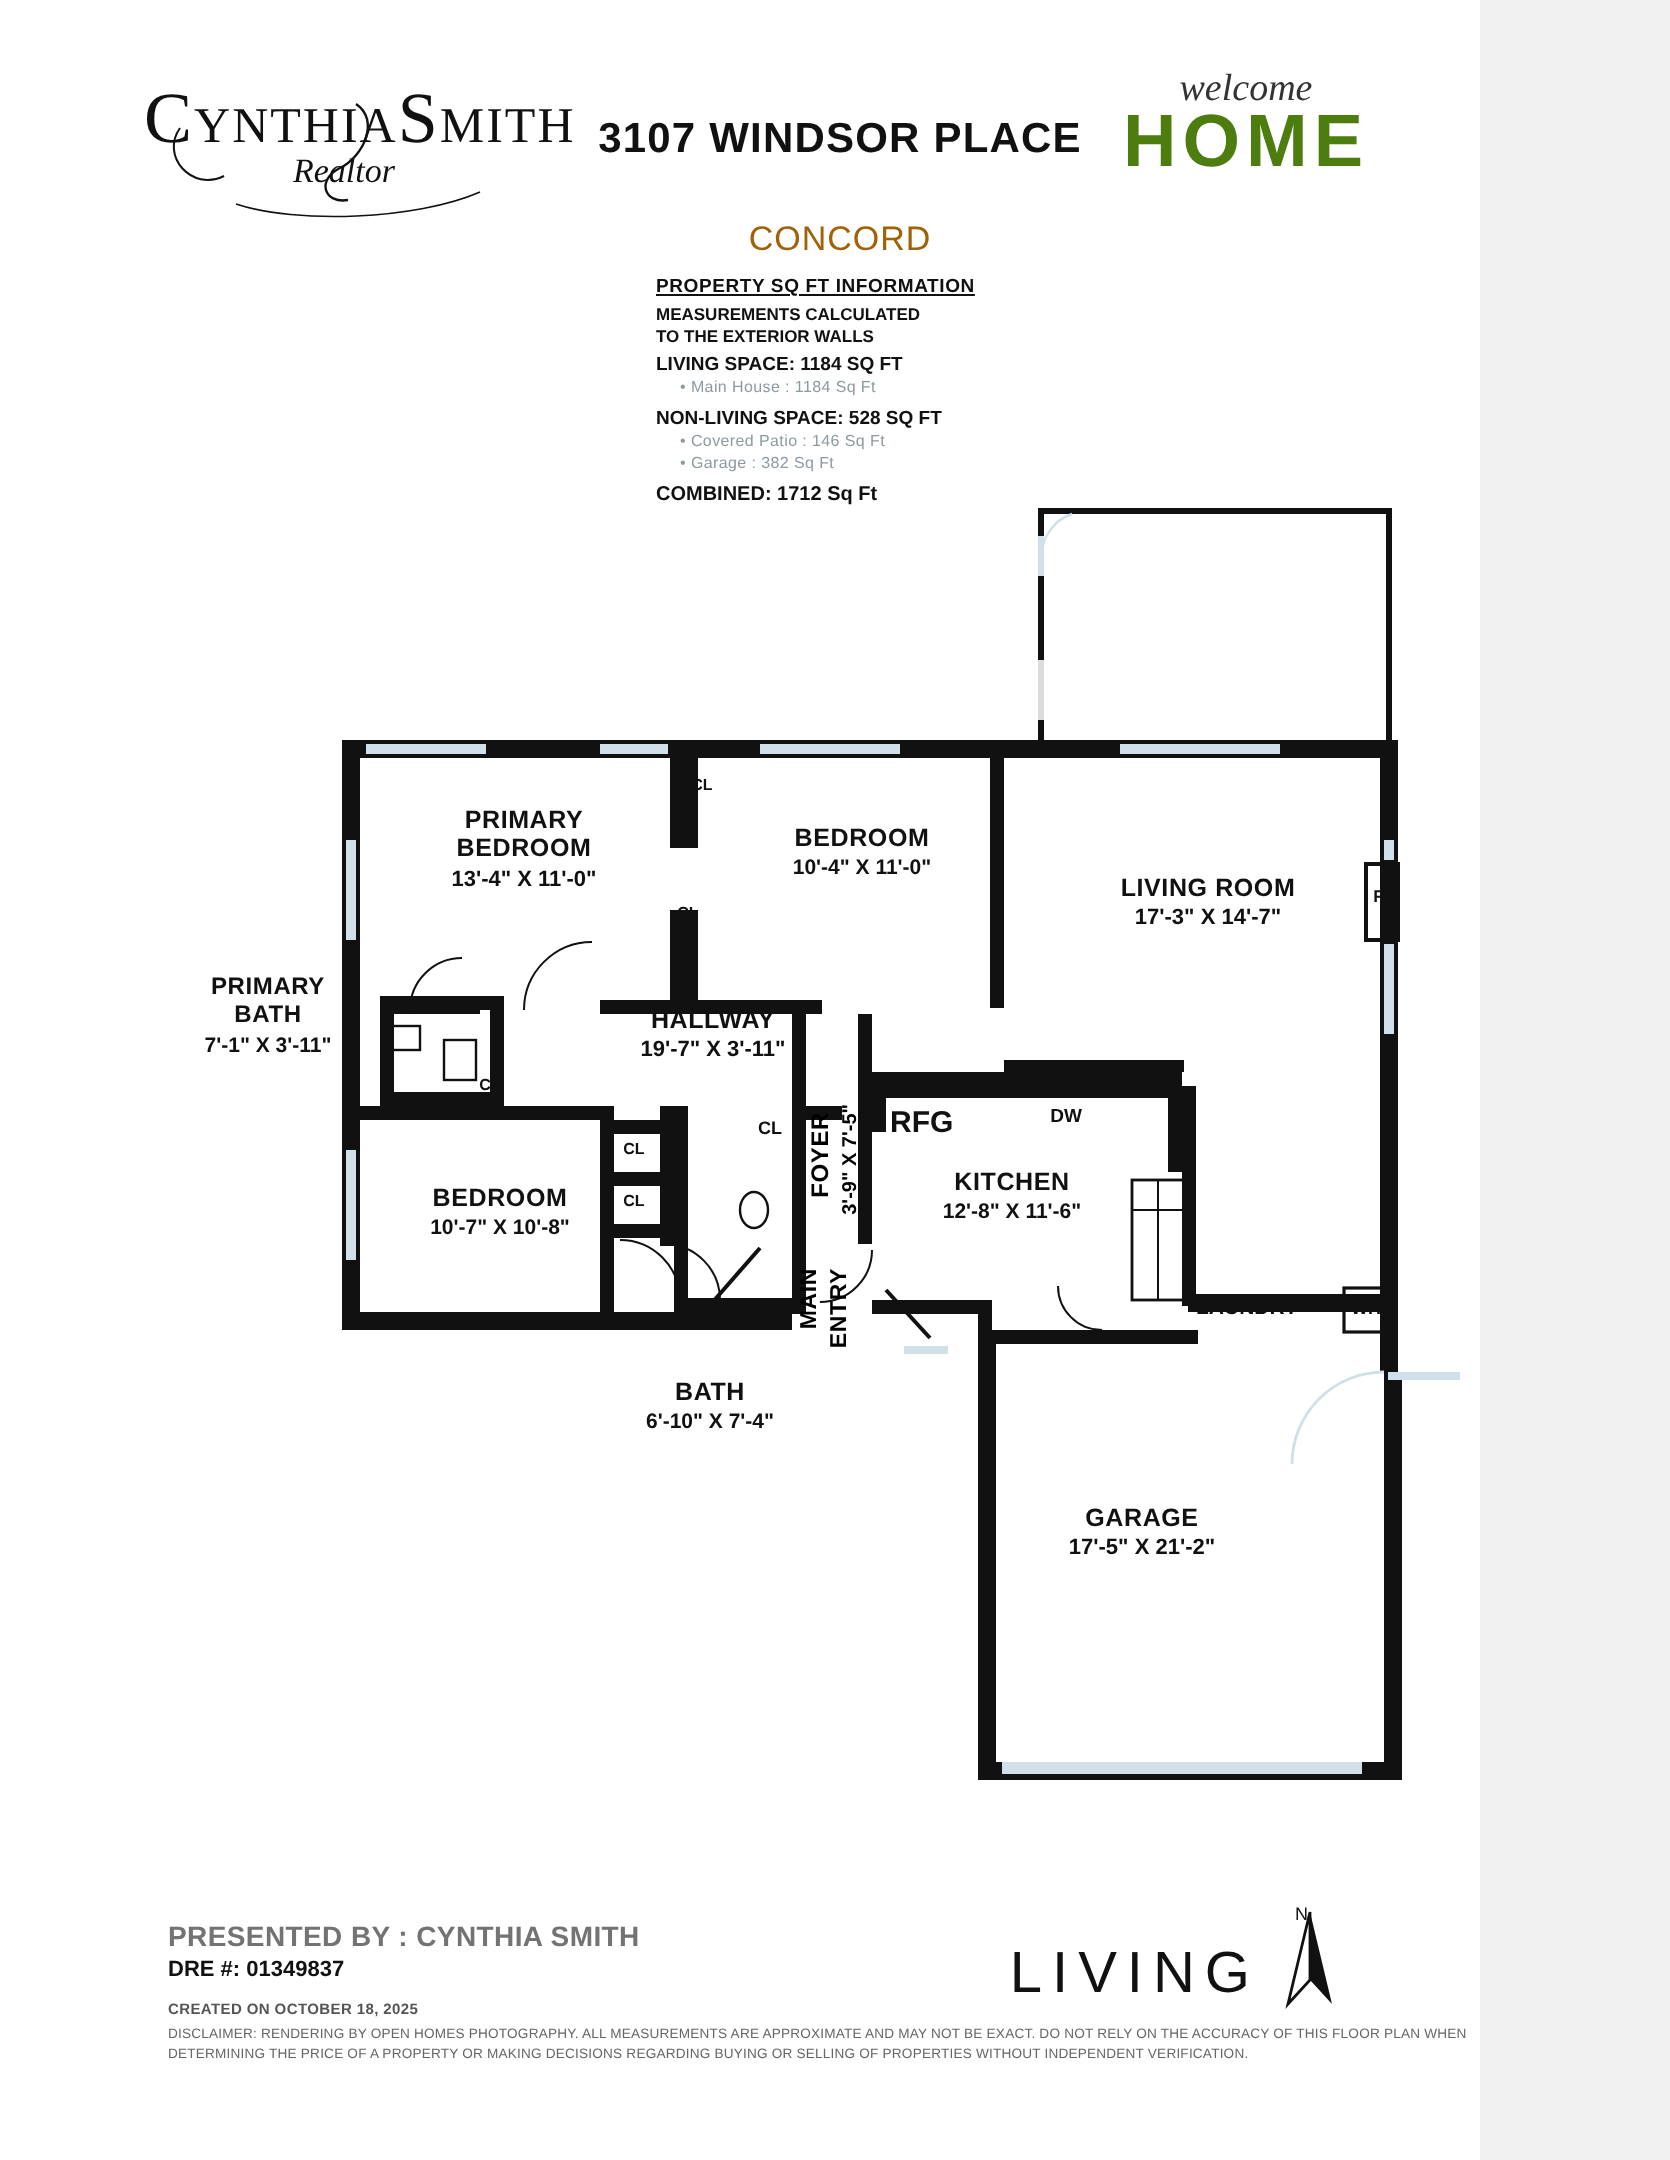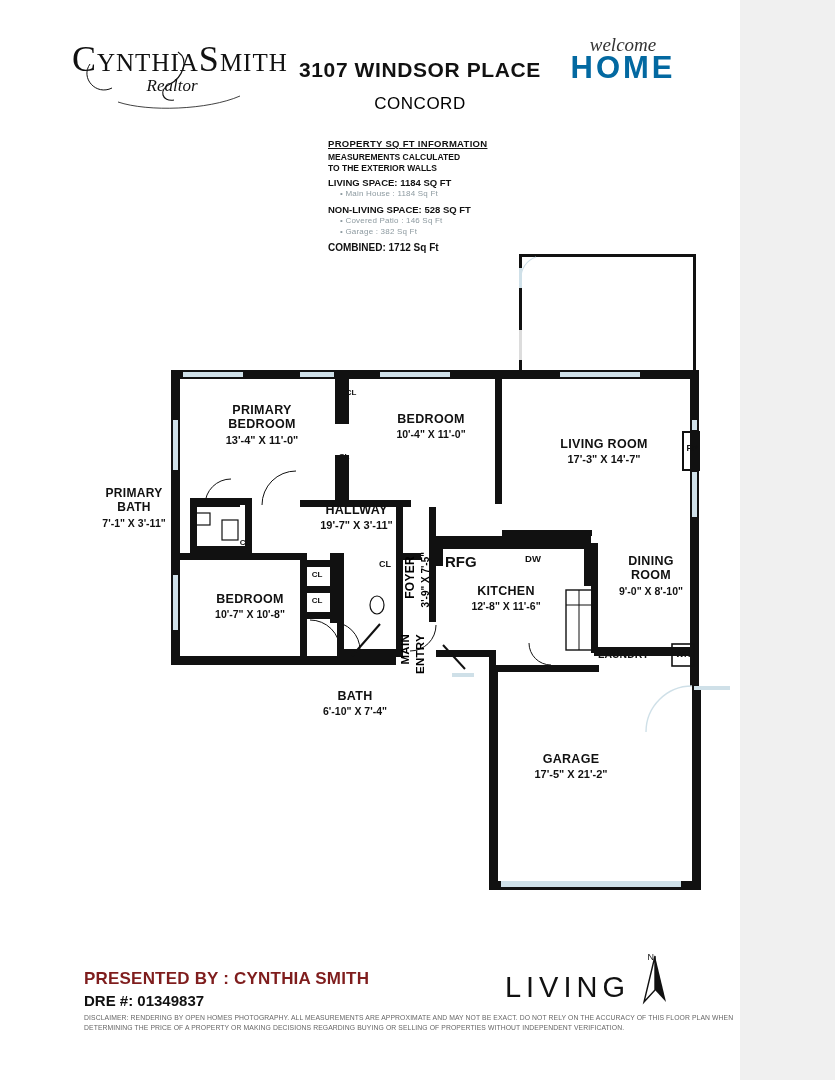--- a/index.html
+++ b/index.html
@@ -8,24 +8,24 @@
     position:relative;width:740px;height:1080px;background:#ffffff;overflow:hidden;
   }
   
   .logo-block{position:absolute;left:72px;top:38px;width:200px;height:80px;text-align:center;}
   .logo-main{font-family:"Liberation Serif",serif;font-size:25px;letter-spacing:1px;color:#111;white-space:nowrap;}
   .logo-main .big{font-size:36px;font-family:"Liberation Serif",serif;}
   .logo-sub{font-family:"Liberation Serif",serif;font-style:italic;font-size:17px;color:#111;margin-top:-4px;}
   .logo-swirl{position:absolute;left:6px;top:6px;}
   .title-block{position:absolute;left:240px;top:58px;width:360px;text-align:center;}
   .title-main{font-size:21px;font-weight:bold;letter-spacing:.6px;color:#111;}
-  .title-sub{font-size:17px;color:#000000;margin-top:12px;letter-spacing:.5px;}
+  .title-sub{font-size:17px;color:#a16207;margin-top:28px;letter-spacing:.5px;}
   .welcome-block{position:absolute;right:52px;top:34px;width:130px;text-align:center;}
   .welcome-script{font-family:"Liberation Serif",serif;font-style:italic;font-size:19px;color:#333;}
-  .welcome-home{font-size:31px;font-weight:bold;letter-spacing:3px;color:#0369a1;margin-top:-6px;}
+  .welcome-home{font-size:37px;font-weight:bold;letter-spacing:3px;color:#4d7c0f;margin-top:-6px;}
 
   
   .sqft{position:absolute;left:328px;top:138px;width:250px;color:#111;}
   .sqft .hd{font-size:9.5px;font-weight:bold;text-decoration:underline;letter-spacing:.3px;}
   .sqft .meas{font-size:8.5px;font-weight:bold;line-height:1.25;margin-top:3px;}
   .sqft .line{font-size:9.5px;font-weight:bold;margin-top:4px;}
   .sqft .sl{font-size:8px;color:#8d9aa0;margin-left:12px;line-height:1.45;letter-spacing:.2px;}
   .sqft .comb{font-size:10px;font-weight:bold;margin-top:4px;}
 
   
@@ -33,22 +33,22 @@
   .rlabel{position:absolute;text-align:center;color:#111;}
   .rname{font-size:12.5px;font-weight:bold;letter-spacing:.3px;line-height:1.15;}
   .rdim{font-size:11px;font-weight:bold;margin-top:2px;}
   .small .rname{font-size:10.5px;}
   .small .rdim{font-size:9.5px;}
   .tiny{font-size:8px;font-weight:bold;color:#111;text-align:center;}
   .vert{writing-mode:vertical-rl;transform:rotate(180deg);}
 
   
   .footer{position:absolute;left:84px;bottom:46px;width:680px;}
-  .f-presented{font-size:17px;font-weight:bold;color:#7f1d1d;letter-spacing:.2px;}
-  .f-dre{font-size:15px;font-weight:bold;color:#111;margin-top:3px;}
+  .f-presented{font-size:14px;font-weight:bold;color:#737373;letter-spacing:.2px;}
+  .f-dre{font-size:11px;font-weight:bold;color:#111;margin-top:3px;}
   .f-created{font-size:7.5px;font-weight:bold;color:#555;margin-top:9px;letter-spacing:.2px;}
   .f-disc{font-size:6.8px;color:#666;margin-top:4px;line-height:1.55;letter-spacing:.1px;}
   .compass{position:absolute;right:110px;bottom:76px;font-size:29px;letter-spacing:5px;color:#111;font-family:"Liberation Sans",sans-serif;}
   .northmark{position:absolute;right:68px;bottom:74px;width:34px;height:52px;}
   .north-n{position:absolute;right:86px;bottom:118px;font-size:9px;color:#111;}
 </style>
 </head>
 <body>
 
 <div id="page">
@@ -232,25 +232,20 @@
   <div class="rlabel small" style="left:180px;top:592px;width:140px;">
     <div class="rname" style="font-size:12.5px;">BEDROOM</div>
     <div class="rdim" style="font-size:10.5px;">10'-7" X 10'-8"</div>
   </div>
 
   <div class="rlabel small" style="left:440px;top:584px;width:132px;">
     <div class="rname" style="font-size:12.5px;">KITCHEN</div>
     <div class="rdim" style="font-size:10.5px;">12'-8" X 11'-6"</div>
   </div>
 
-  <div class="rlabel small" style="left:596px;top:554px;width:110px;">
-    <div class="rname" style="font-size:12.5px;">DINING</div>
-    <div class="rname" style="font-size:12.5px;">ROOM</div>
-    <div class="rdim" style="font-size:10.5px;">9'-0" X 8'-10"</div>
-  </div>
 
   <div class="rlabel small" style="left:300px;top:689px;width:110px;">
     <div class="rname" style="font-size:12.5px;">BATH</div>
     <div class="rdim" style="font-size:10.5px;">6'-10" X 7'-4"</div>
   </div>
 
   <div class="rlabel" style="left:492px;top:752px;width:158px;">
     <div class="rname">GARAGE</div>
     <div class="rdim">17'-5" X 21'-2"</div>
   </div>
@@ -276,20 +271,21 @@
   <div class="tiny" style="position:absolute;left:374px;top:559px;width:22px;font-size:9px;">CL</div>
   <div class="tiny" style="position:absolute;left:445px;top:553px;width:30px;font-size:15px;">RFG</div>
   <div class="tiny" style="position:absolute;left:519px;top:553px;width:28px;font-size:9.5px;">DW</div>
   <div class="tiny" style="position:absolute;left:683px;top:443px;width:18px;font-size:8.5px;">FP</div>
   <div class="tiny" style="position:absolute;left:598px;top:648px;width:70px;font-size:10.5px;text-align:left;">LAUNDRY</div>
   <div class="tiny" style="position:absolute;left:672px;top:649px;width:22px;font-size:9px;">WH</div>
 
   <div class="footer">
     <div class="f-presented">PRESENTED BY : CYNTHIA SMITH</div>
     <div class="f-dre">DRE #: 01349837</div>
+    <div class="f-created">CREATED ON OCTOBER 18, 2025</div>
     <div class="f-disc">DISCLAIMER: RENDERING BY OPEN HOMES PHOTOGRAPHY. ALL MEASUREMENTS ARE APPROXIMATE AND MAY NOT BE EXACT. DO NOT RELY ON THE ACCURACY OF THIS FLOOR PLAN WHEN DETERMINING THE PRICE OF A PROPERTY OR MAKING DECISIONS REGARDING BUYING OR SELLING OF PROPERTIES WITHOUT INDEPENDENT VERIFICATION.</div>
   </div>
   <div class="compass">LIVING</div>
   <div class="north-n">N</div>
   <svg class="northmark" viewBox="0 0 34 52">
     <polygon points="17,2 28,48 17,36" fill="#111"></polygon>
     <polygon points="17,2 6,48 17,36" fill="#ffffff" stroke="#111" stroke-width="1.4"></polygon>
   </svg>
 
 </div>

